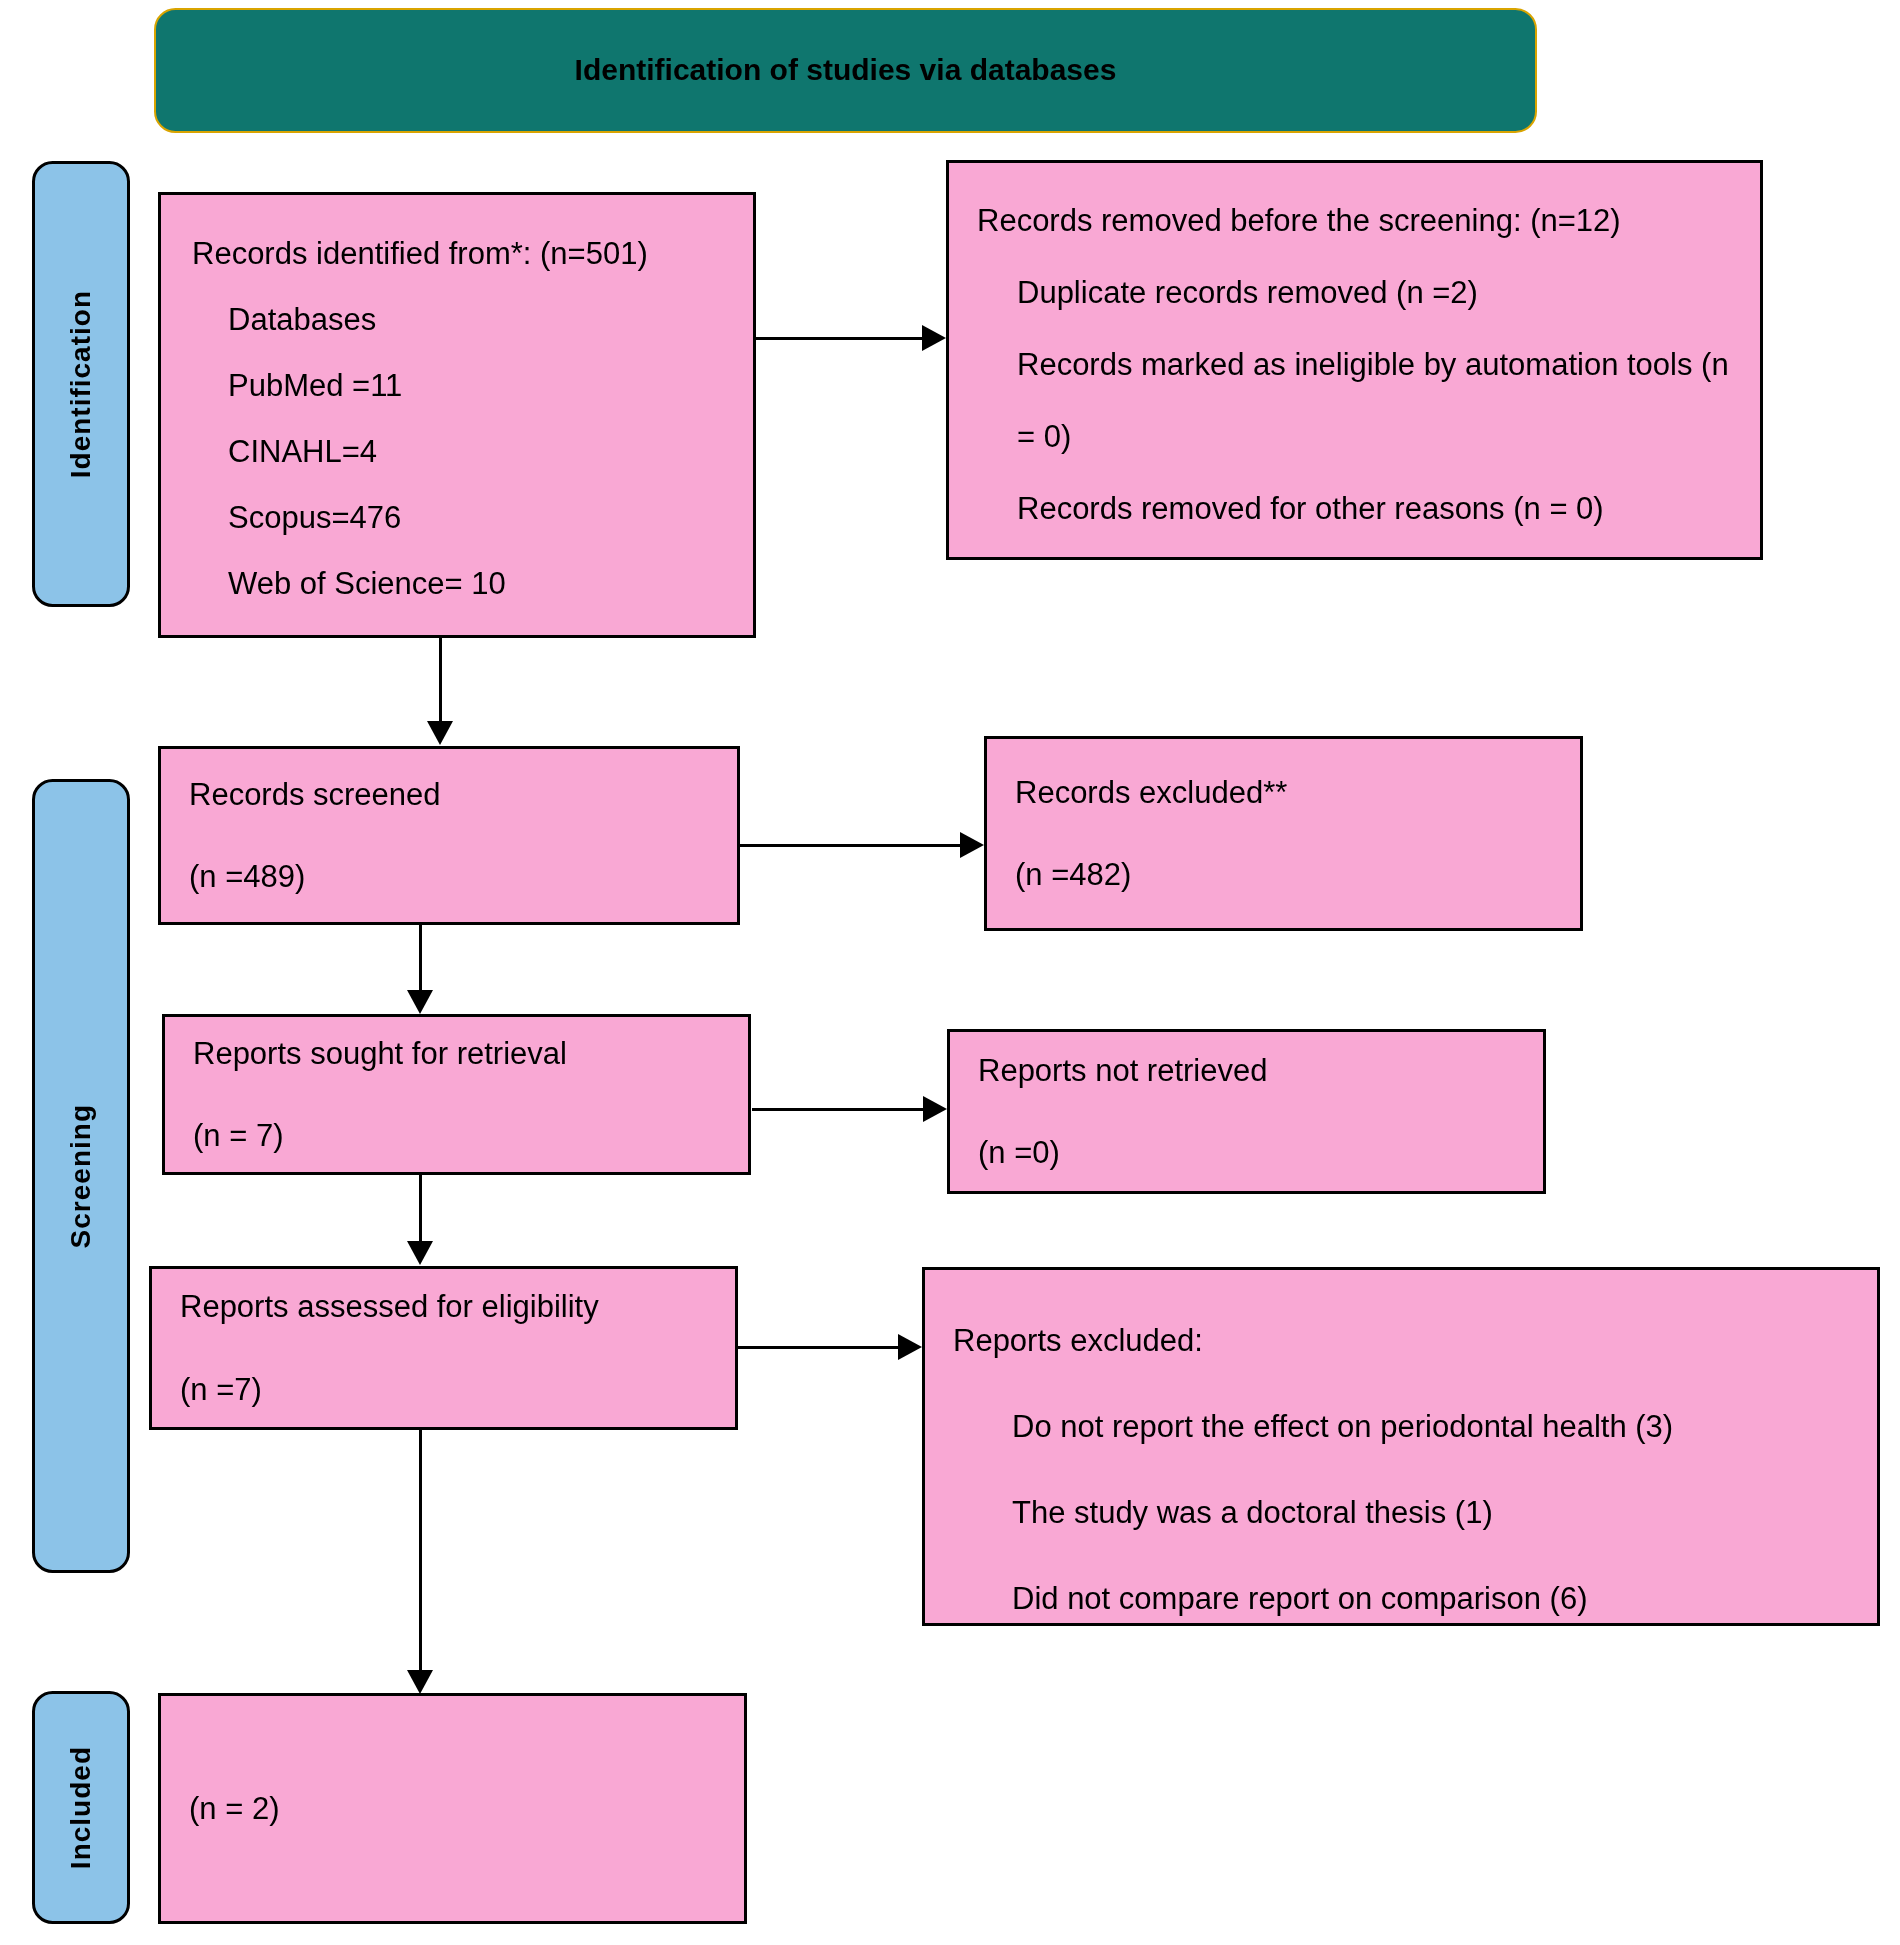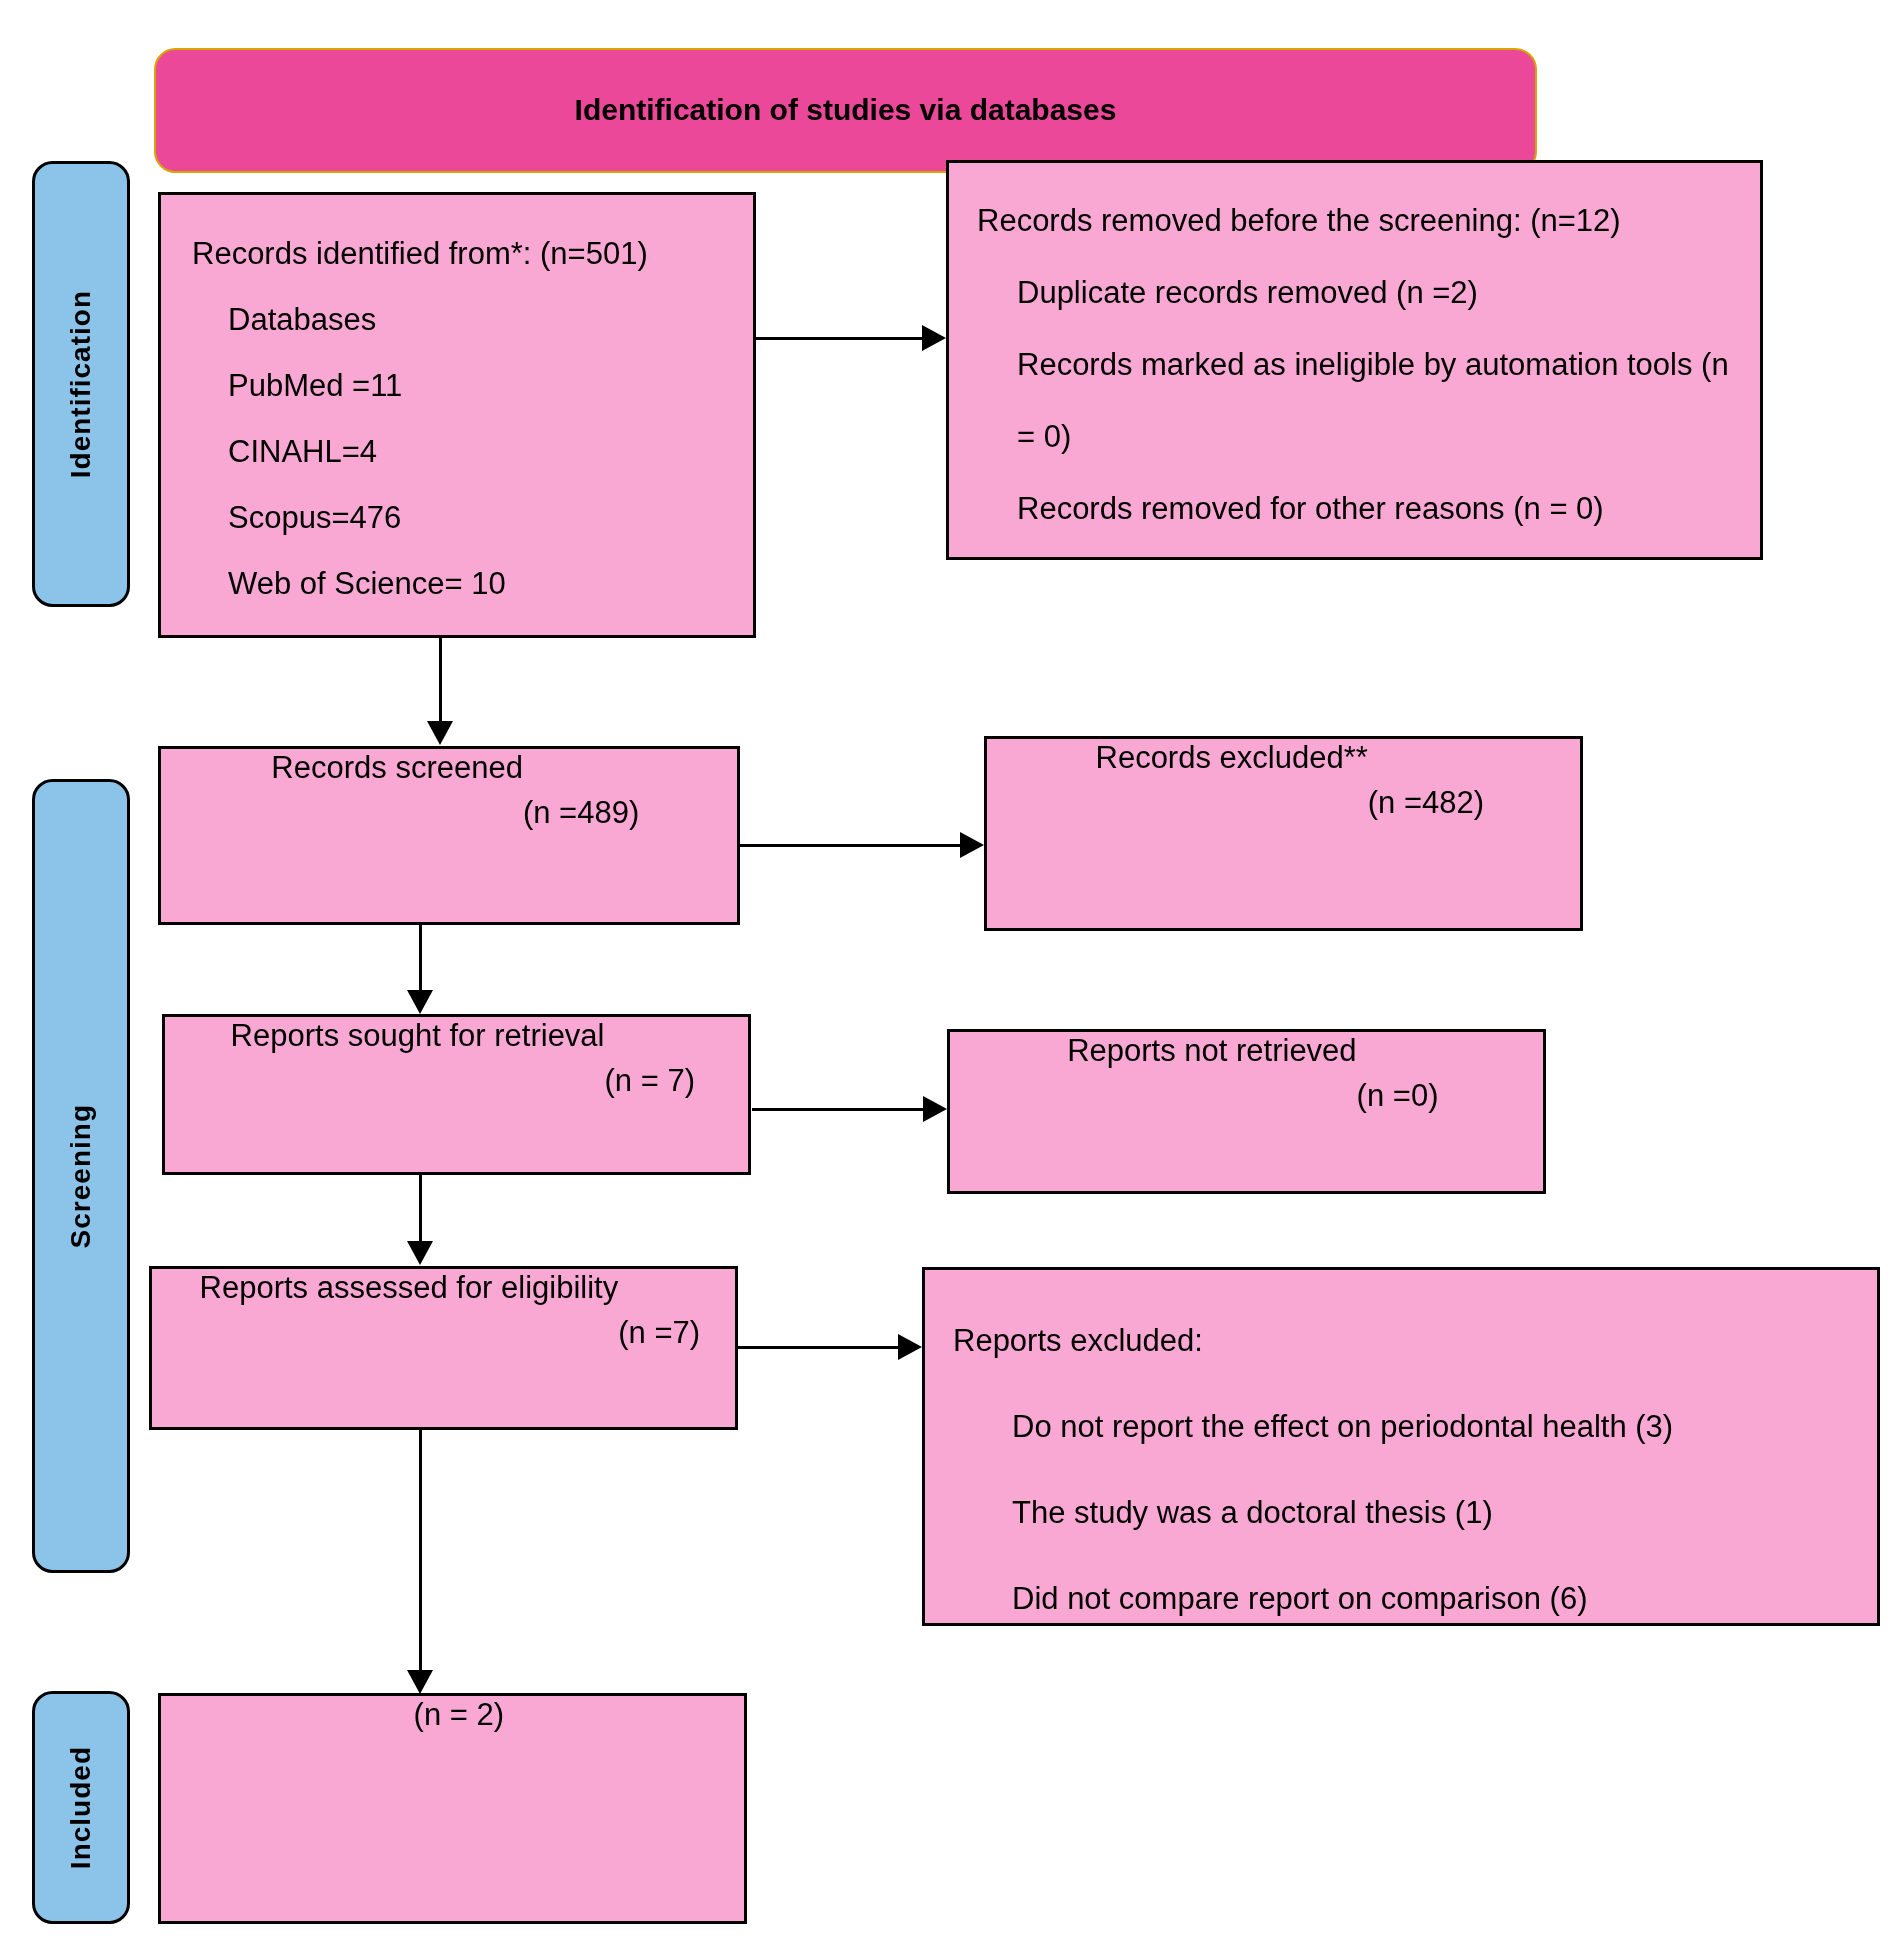--- a/index.html
+++ b/index.html
@@ -7,45 +7,45 @@
     position:relative;
     width:1901px; height:1946px;
     background:#ffffff;
     font-family:"Liberation Sans", sans-serif;
     color:#000;
     overflow:hidden;
   }
   
   .banner {
     position:absolute; left:154px; top:7.7px; width:1383px; height:125px;
-    background:#ec4899; border:2px solid #D9A400; border-radius:21.5px;
+    background:#0f766e; border:2px solid #D9A400; border-radius:21.5px;
     box-sizing:border-box;
     display:flex; align-items:center; justify-content:center;
-    font-size:30px; font-weight:bold;margin-top:40px;
+    font-size:30px; font-weight:bold;
   }
   
   .stage-tab {
     position:absolute; left:32px; width:98px;
     background:#8CC3E8; border:3.1px solid #000; border-radius:20.5px;
     box-sizing:border-box;
     display:flex; align-items:center; justify-content:center;
   }
   .stage-tab span {
     writing-mode:vertical-rl; transform:rotate(180deg);
     font-size:28px; font-weight:bold; letter-spacing:1px; white-space:nowrap;
   }
   #tab-identification { top:161px; height:446px; }
   #tab-screening      { top:779px; height:794px; }
   #tab-included       { top:1691px; height:233px; }
   
   .wbox {
     position:absolute; background:#f9a8d4; border:3.1px solid #000;
     box-sizing:border-box; font-size:31px; line-height:1.2;
   }
-  .lines2 { display:flex; flex-direction:row; justify-content:center; padding-left:28px; padding-right:15.4px; }
+  .lines2 { display:flex; flex-direction:column; justify-content:center; padding-left:28px; padding-right:15.4px; }
   .lines2 .ln + .ln { margin-top:45px; }
   #box-records-identified { left:158px; top:192px;  width:598px; height:446px; padding:26px 15.4px 0 31px; }
   #box-records-identified .item { padding-left:36px; }
   #box-records-identified div { line-height:66px; }
   #box-records-removed    { left:946px; top:160px; width:817px; height:400px; padding:21.5px 31px 0 28px; }
   #box-records-removed div { line-height:72px; }
   #box-records-removed .item { padding-left:40px; }
   #box-records-screened   { left:158px;  top:746px; width:582px; height:179px; }
   #box-records-excluded   { left:984px; top:736px; width:599px; height:195px; }
   #box-reports-sought     { left:162px;  top:1014px; width:589px; height:161px; }

